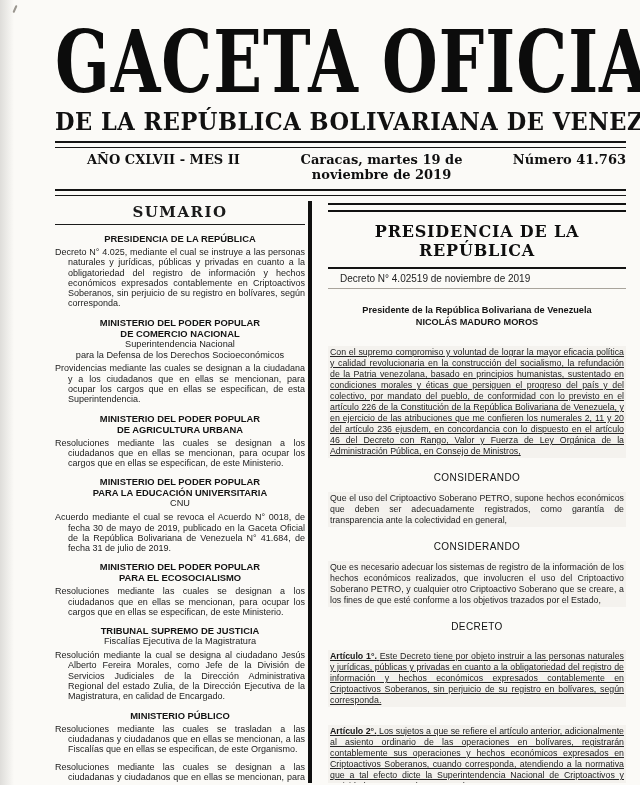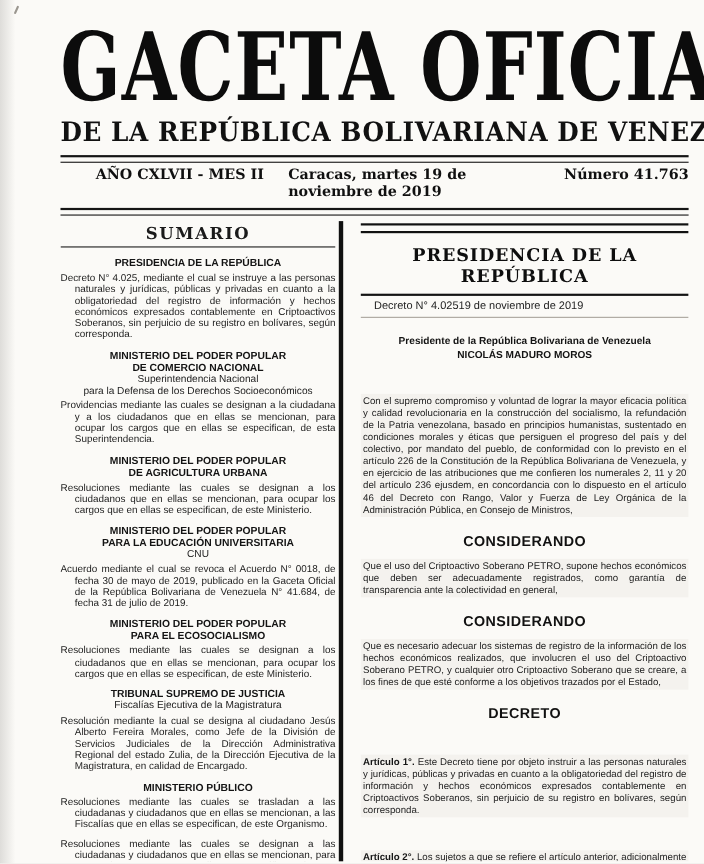--- a/index.html
+++ b/index.html
@@ -29,21 +29,21 @@
     font-family:"DejaVu Serif","Liberation Serif",serif;font-weight:bold;
     font-size:22.5px;letter-spacing:.5px;white-space:nowrap;color:#111;
     margin-top:8px;transform:scaleY(1.08);
   }
   .rule2{border-top:2.5px solid #151515;border-bottom:1.5px solid #151515;height:4px;margin:7px 14px 0 55px;}
   .dateline{
     display:flex;align-items:baseline;margin:4px 14px 0 55px;
     font-family:"DejaVu Serif","Liberation Serif",serif;font-weight:bold;font-size:13px;color:#101010;
   }
   .dateline .dl-left{width:175px;text-align:left;margin-left:32px;}
-  .dateline .dl-center{flex:1;}
+  .dateline .dl-center{flex:1;text-align:center;}
   .dateline .dl-right{width:125px;text-align:right;}
   
   .cols{display:flex;margin:5px 14px 0 55px;height:582px;}
   .col-left{width:250px;overflow:hidden;}
   .divider{width:4px;background:#101010;margin-left:3px;flex:none;}
   .col-right{flex:1;padding-left:16px;overflow:hidden;}
   
   .sumario-title{
     font-family:"DejaVu Serif","Liberation Serif",serif;font-weight:bold;font-size:15px;
     letter-spacing:1.5px;text-align:center;padding:2px 0 3px;border-bottom:1.5px solid #1b1b1b;
@@ -66,23 +66,23 @@
   .r-meta{
     display:flex;justify-content:flex-start;align-items:baseline;
     font-size:10px;color:#222;padding:4px 56px 4px 12px;
   }
   .r-rule-c{border-top:1px solid #a9a49c;}
   .r-sig{margin-top:15px;text-align:center;font-weight:bold;font-size:9.2px;line-height:12px;color:#141414;}
   .r-para{
     font-size:8.8px;line-height:11px;text-align:justify;color:#232323;
     margin:9px 0 0;background:rgba(125,115,95,0.055);padding:1px 2px;
   }
-  .r-chead{font-weight:bold;font-size:13px;letter-spacing:.4px;text-align:center;margin-top:14px;color:#111;}
+  .r-chead{font-weight:normal;font-size:10px;letter-spacing:.4px;text-align:center;margin-top:14px;color:#111;}
   .r-para b{color:#161616;}
-  .gap-lg{margin-top:30px;}
+  .gap-lg{margin-top:18px;text-decoration:underline;}
 </style>
 </head>
 <body>
 
 <div class="page">
   <div class="scan-mark"></div>
 
   <div class="header">
     <div class="m-title">GACETA OFICIAL</div>
     <div class="m-sub">DE LA REPÚBLICA BOLIVARIANA DE VENEZUELA</div>

